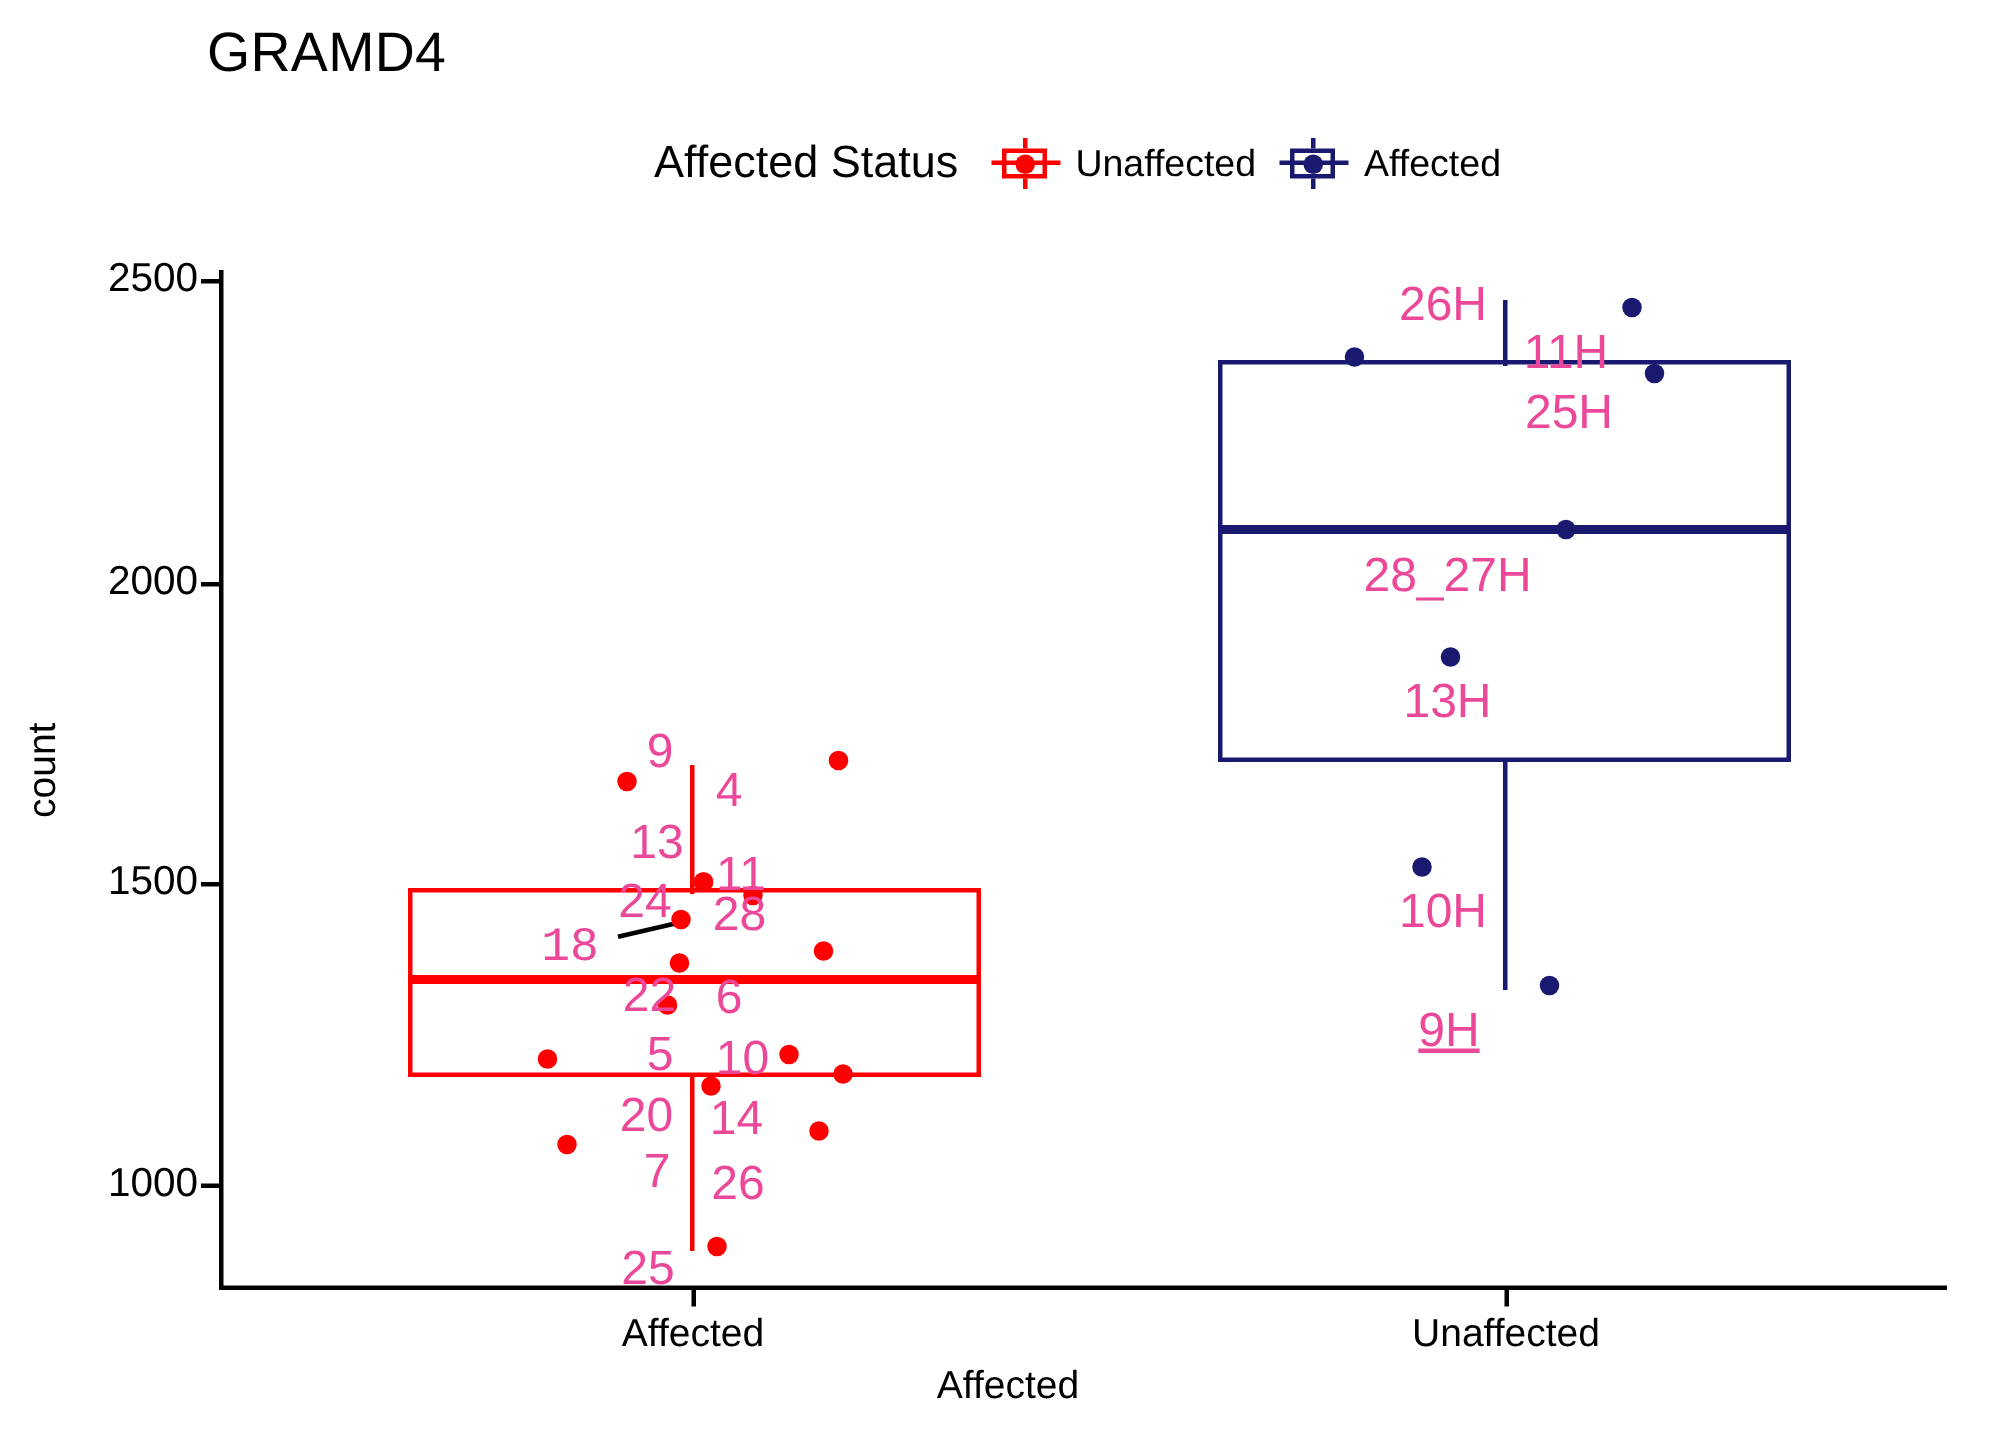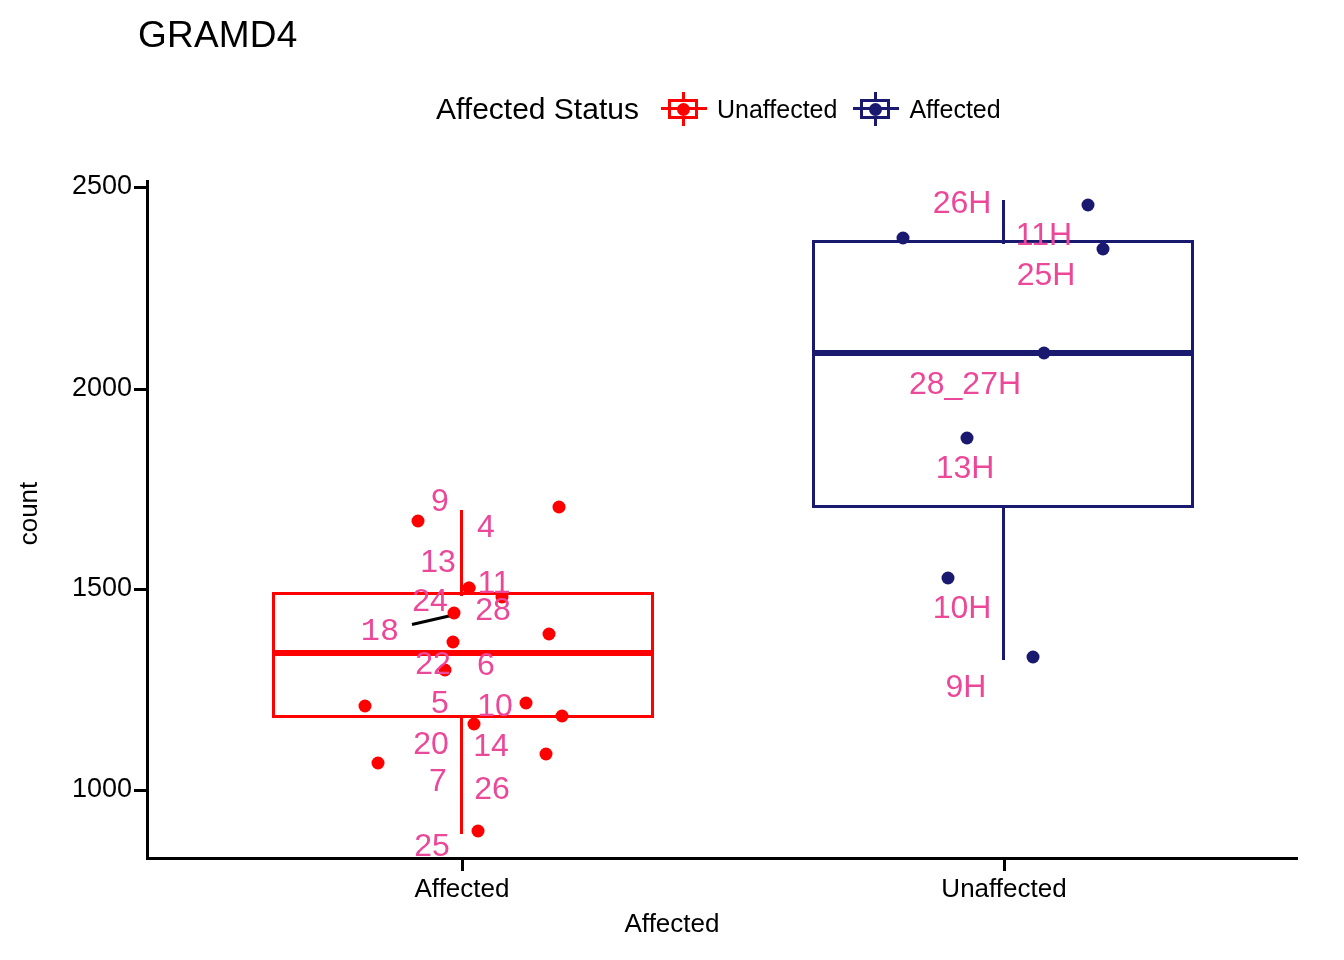--- a/index.html
+++ b/index.html
@@ -318,16 +318,16 @@
       <div class="pt-label" style="left: 492px; top: 770px;">26</div>
       <div class="pt-label" style="left: 432px; top: 827px;">25</div>
     </div>
   <div id="navy-labels-layer">
       <div class="pt-label" style="left: 962px; top: 184px;">26H</div>
       <div class="pt-label" style="left: 1044px; top: 216px;">11H</div>
       <div class="pt-label" style="left: 1046px; top: 256px;">25H</div>
       <div class="pt-label" style="left: 965px; top: 365px;">28_27H</div>
       <div class="pt-label" style="left: 965px; top: 449px;">13H</div>
       <div class="pt-label" style="left: 962px; top: 589px;">10H</div>
-      <div class="pt-label" style="left: 966px; top: 668px;">9H</div>
+      <div class="pt-label" style="left: 966px; top: 668px; text-decoration: underline;">9H</div>
     </div>
 
 </div>
 
 </body></html>

